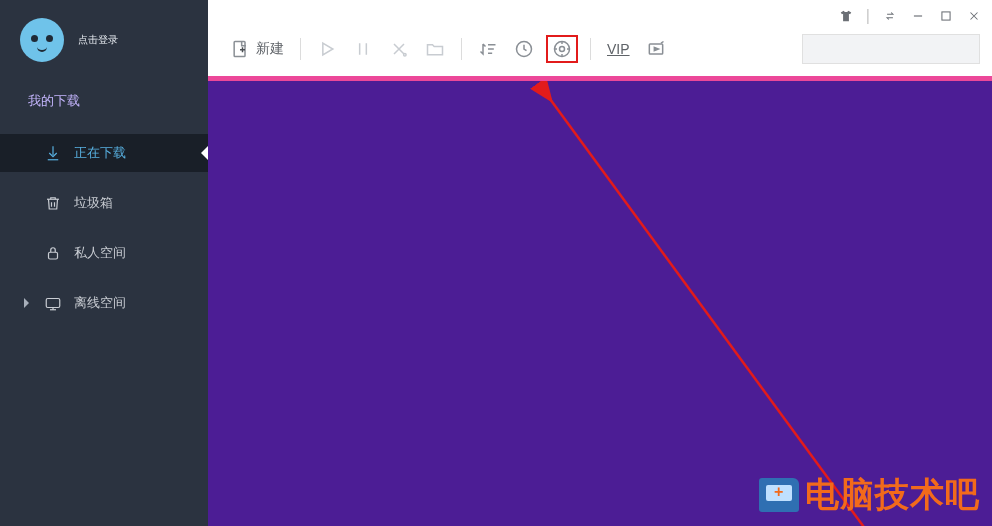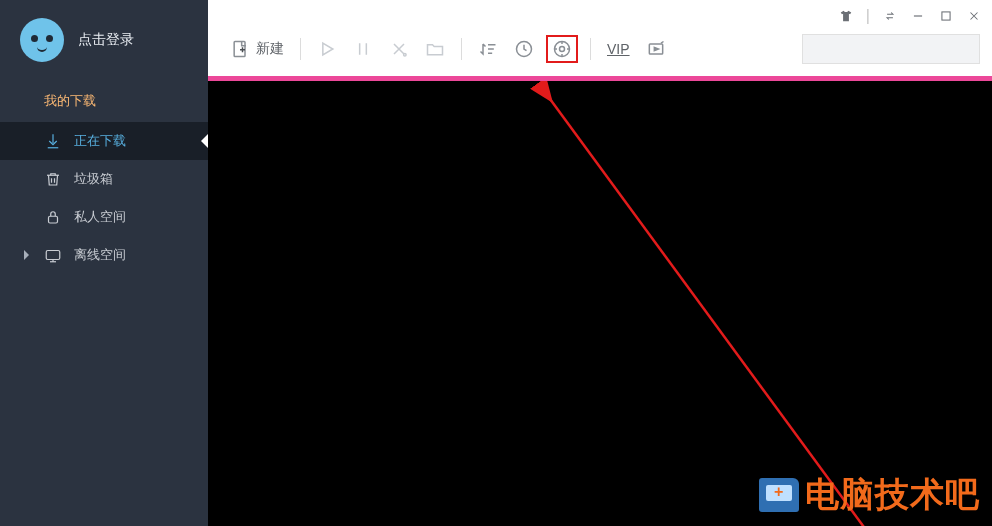--- a/index.html
+++ b/index.html
@@ -7,25 +7,25 @@
 body { display: flex; background: #fff; position: relative; }
 
 
 .sidebar { width: 208px; height: 100%; background: #2b3340; color: #c9cdd3; display: flex; flex-direction: column; font-size: 13px; }
 .sidebar-header { display: flex; align-items: center; gap: 14px; padding: 18px 20px 18px 20px; }
 .avatar { width: 44px; height: 44px; border-radius: 50%; background: #6fc3ea; position: relative; flex-shrink: 0; }
 .avatar .eye { position: absolute; width: 7px; height: 7px; background: #1f2a36; border-radius: 50%; top: 17px; }
 .avatar .eye.left { left: 11px; }
 .avatar .eye.right { right: 11px; }
 .avatar .mouth { position: absolute; left: 50%; transform: translateX(-50%); bottom: 10px; width: 10px; height: 5px; border-bottom: 2px solid #1f2a36; border-radius: 0 0 8px 8px; }
-.login-text { font-size: 14px; color: #e9edf2; }
-
-.section-title { padding: 12px 20px 12px 44px; color: #fdba74; }
-
-.nav-item { display: flex; align-items: center; gap: 12px; padding: 10px 20px 10px 44px; color: #c9cdd3; position: relative; cursor: pointer; }
+.login-text { font-size: 10px; color: #e9edf2; }
+
+.section-title { padding: 12px 20px 12px 28px; color: #c4b5fd; }
+
+.nav-item { display: flex; align-items: center; gap: 12px; padding: 10px 20px 10px 44px; color: #c9cdd3; position: relative; cursor: pointer; margin-top: 12px; }
 .nav-item .caret { position: absolute; left: 24px; top: 50%; transform: translateY(-50%); width: 0; height: 0; }
 .nav-item.has-caret .caret { border-top: 5px solid transparent; border-bottom: 5px solid transparent; border-left: 5px solid #a7afba; }
 .nav-item.active { background: #191f28; color: #58b0e0; }
 .nav-item.active::after { content: ""; position: absolute; right: -1px; top: 50%; transform: translateY(-50%); width: 0; height: 0; border-top: 8px solid transparent; border-bottom: 8px solid transparent; border-right: 8px solid #fff; }
 .nav-icon { width: 18px; height: 18px; flex-shrink: 0; display: inline-flex; align-items: center; justify-content: center; }
 .nav-icon svg { width: 18px; height: 18px; }
 .nav-label { font-size: 13px; }
 
 
 .main { flex: 1; height: 100%; display: flex; flex-direction: column; background: #fff; position: relative; }
@@ -40,21 +40,21 @@
 .tool svg { width: 20px; height: 20px; stroke: #8a8f95; }
 .tool-label { font-size: 14px; color: #5f6368; }
 .sep { width: 1px; height: 22px; background: #dcdcdc; margin: 0 4px; }
 .tool.disabled svg { stroke: #c8ccd1; }
 .tool.highlight { border: 2px solid #e21b1b; padding: 2px 4px; }
 
 .search { margin-left: auto; display: flex; align-items: center; background: #f2f3f5; border: 1px solid #e0e0e0; height: 30px; width: 178px; padding: 0 8px; }
 .search input { flex: 1; border: none; background: transparent; outline: none; font-size: 13px; color: #555; }
 .search .sicon { width: 16px; height: 16px; color: #9aa0a6; }
 
-.content { flex: 1; background: #000000; position: relative; }
+.content { flex: 1; background: #4c1d95; position: relative; }
 
 .annot-line { position: absolute; left: 0; top: 0; pointer-events: none; }
 
 .watermark { position: absolute; right: 12px; bottom: 8px; display: flex; align-items: center; gap: 6px; font-weight: 700; font-size: 34px; color: #f26a1b; letter-spacing: 1px; }
 .wm-icon { width: 40px; height: 34px; background: #2f6fb2; border-radius: 3px 6px 3px 3px; position: relative; }
 .wm-icon::before { content: ""; position: absolute; left: 7px; top: 7px; width: 26px; height: 16px; background: #bfe0ff; border-radius: 2px; }
 .wm-icon::after { content: "+"; position: absolute; left: 15px; top: 5px; font-size: 16px; color: #f26a1b; font-weight: 700; }
 </style>
 </head>
 <body>

